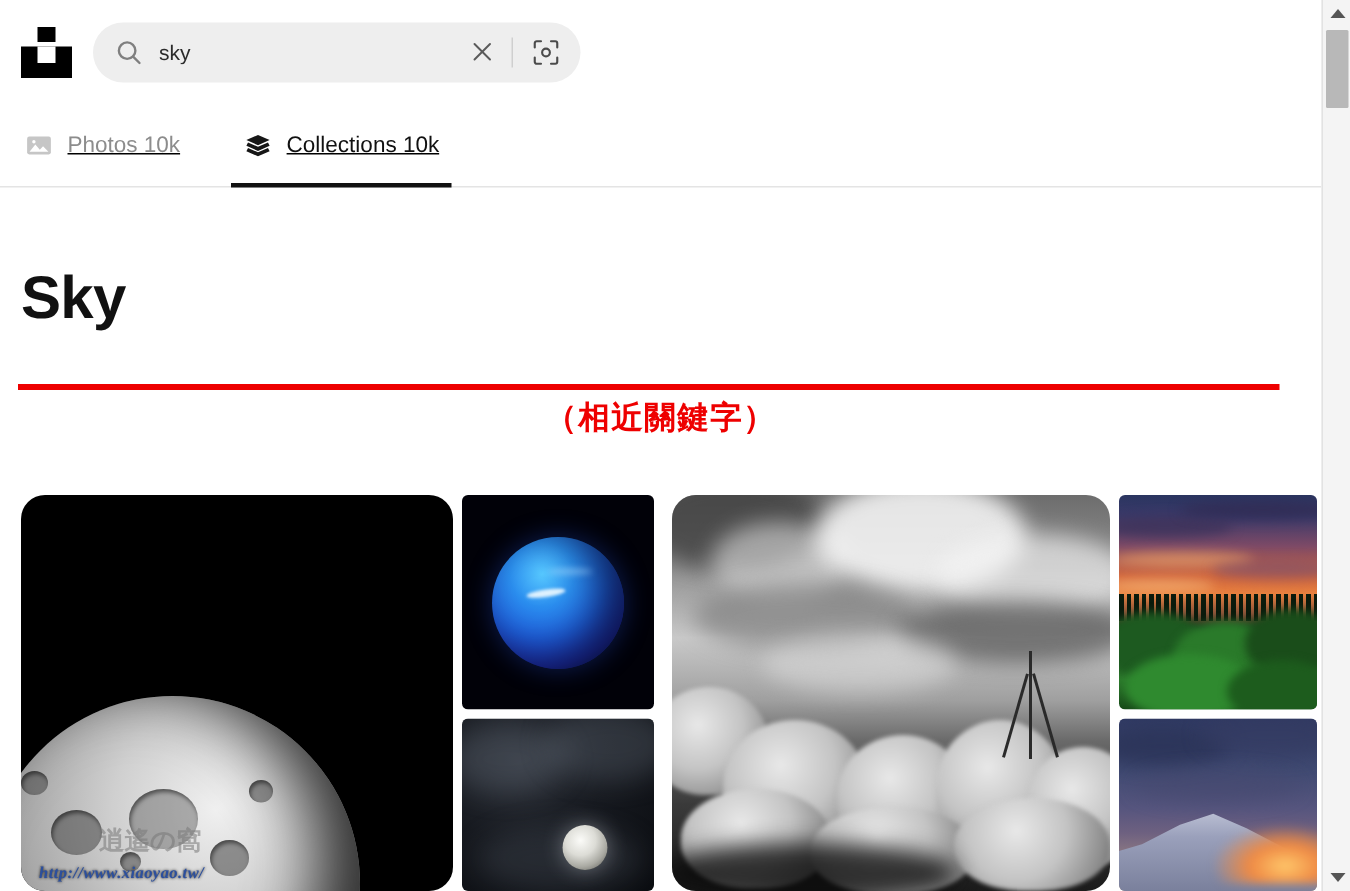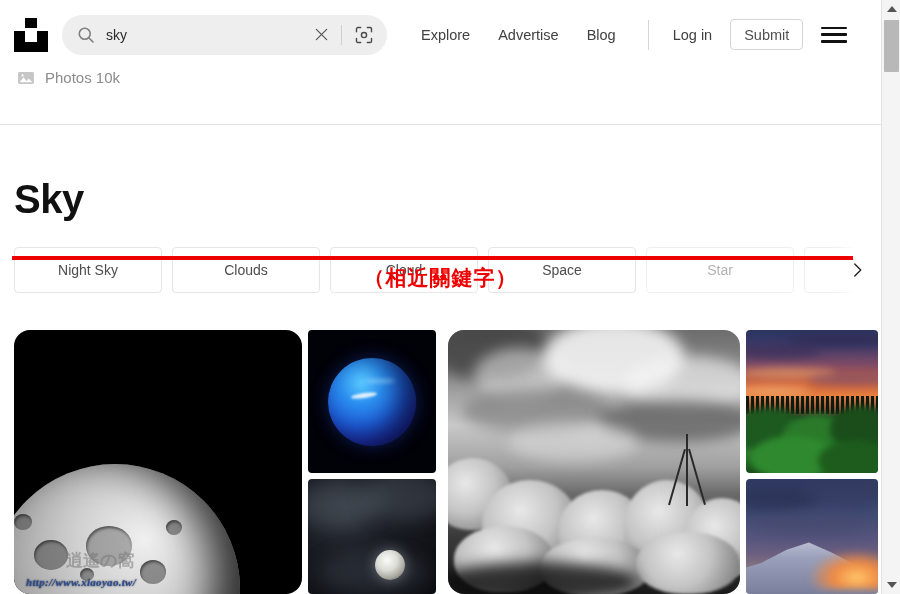--- a/index.html
+++ b/index.html
@@ -136,25 +136,27 @@
   .tabbar {
     position: relative;
     height: 56px;
     display: flex;
     align-items: center;
     padding: 0 14px;
     border-bottom: 1px solid #e4e4e4;
   }
   .tab {
     display: flex;
+    align-items: center;
     height: 56px;
     margin-right: 38px;
     cursor: pointer;
     position: relative;
     padding: 0 2px;
+    text-decoration: underline;
   }
   .tab .tab-ico { width: 19px; height: 19px; margin-right: 10px; display:flex; align-items:center; justify-content:center;}
   .tab .tab-label { font-size: 15px; color: #8c8c8c; white-space: nowrap; }
   .tab.active .tab-label { color: #111; }
   .tab.active::after {
     content: "";
     position: absolute;
     left: -6px; right: -6px; bottom: 0;
     height: 3px; background: #111;
   }
@@ -431,68 +433,50 @@
               <path d="M3 8V4.6A1.6 1.6 0 0 1 4.6 3H8"></path>
               <path d="M16 3h3.4A1.6 1.6 0 0 1 21 4.6V8"></path>
               <path d="M21 16v3.4a1.6 1.6 0 0 1-1.6 1.6H16"></path>
               <path d="M8 21H4.6A1.6 1.6 0 0 1 3 19.4V16"></path>
             </g>
             <circle cx="12" cy="12" r="3.1" fill="none" stroke="#4b4b4b" stroke-width="1.7"></circle>
           </svg>
         </button>
       </div>
 
-      <div class="nav">
-        <a href="#">Explore</a>
-        <a href="#">Advertise</a>
-        <a href="#">Blog</a>
-        <div class="nav-sep"></div>
-        <a class="login" href="#">Log in</a>
-        <button class="submit-btn">Submit</button>
-        <div class="hamburger">
-          <span></span>
-          <span></span>
-          <span></span>
-        </div>
-      </div>
     </div>
 
     <div class="tabbar">
 
       <div class="tab">
         <span class="tab-ico">
           <svg width="18" height="18" viewBox="0 0 20 20">
             <rect x="1.2" y="3.4" width="17.6" height="13.2" rx="1.6" fill="#c6c6c6"></rect>
             <path d="M3 14.6 L7.3 9.2 L10.6 13.2 L13 10.6 L17 14.6 Z" fill="#ffffff"></path>
             <circle cx="6.2" cy="7.2" r="1.25" fill="#ffffff"></circle>
           </svg>
         </span>
         <span class="tab-label">Photos 10k</span>
       </div>
 
+      <div class="tab active">
+        <span class="tab-ico">
+          <svg width="18" height="18" viewBox="0 0 20 20">
+            <path d="M10 2.2 L18.6 6 L10 9.8 L1.4 6 Z" fill="#161616"></path>
+            <path d="M10 11.0 L17.4 7.8 L18.6 10.2 L10 14.0 L1.4 10.2 L2.6 7.8 Z" fill="#161616"></path>
+            <path d="M10 15.0 L17.4 11.9 L18.6 14.2 L10 18.0 L1.4 14.2 L2.6 11.9 Z" fill="#161616"></path>
+          </svg>
+        </span>
+        <span class="tab-label">Collections 10k</span>
+      </div>
 
     </div>
 
     <h1 class="title">Sky</h1>
 
-    <div class="chips-wrap">
-      <div class="chips">
-        <div class="chip">Night Sky</div>
-        <div class="chip">Clouds</div>
-        <div class="chip">Cloud</div>
-        <div class="chip">Space</div>
-        <div class="chip faded">Star</div>
-        <div class="chip faded clipped">Sunset</div>
-      </div>
-      <div class="chip-arrow">
-        <svg width="18" height="18" viewBox="0 0 24 24">
-          <polyline points="9,4 17,12 9,20" fill="none" stroke="#222" stroke-width="1.8" stroke-linecap="round" stroke-linejoin="round"></polyline>
-        </svg>
-      </div>
-    </div>
 
     <div class="red-line"></div>
     <div class="red-note">（相近關鍵字）</div>
 
     <div class="grid">
 
       <div class="col-group">
         <div class="big" style="width:288px;height:264px;">
           <div class="ph moon-sky">
             <div class="moon-disc">

